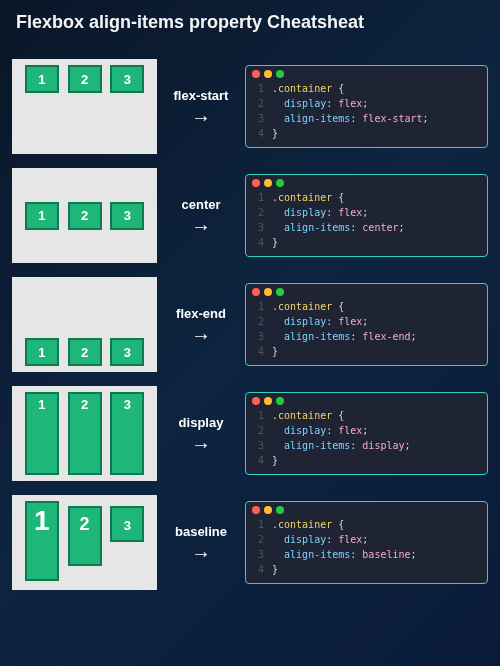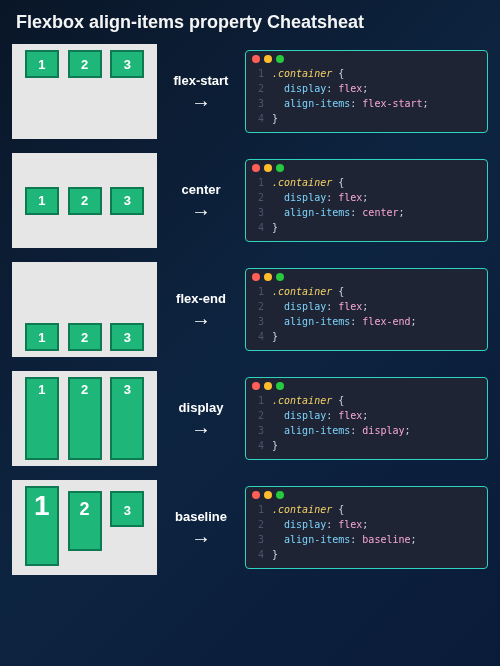--- a/index.html
+++ b/index.html
@@ -8,21 +8,21 @@
     height: 666px;
     background: linear-gradient(135deg, #0a1628 0%, #0d2440 50%, #0a1b3a 100%);
     font-family: -apple-system, BlinkMacSystemFont, "Segoe UI", Arial, sans-serif;
     padding: 12px;
     color: #fff;
   }
   .title {
     font-size: 18px;
     font-weight: 700;
     color: #f5f5f5;
-    margin-bottom: 11px;
+    margin-bottom: 26px;
     margin-left: 4px;
   }
   .row {
     display: flex;
     align-items: center;
     margin-bottom: 14px;
     gap: 8px;
   }
   .demo {
     width: 145px;
@@ -95,21 +95,21 @@
   .dot.y { background: #ffbd2e; }
   .dot.g { background: #27c93f; }
   .codeline { display: flex; }
   .ln {
     width: 12px;
     color: #4a5568;
     text-align: right;
     margin-right: 8px;
     flex-shrink: 0;
   }
-  .sel { color: #f6d365; font-style: italic; }
+  .sel { color: #f6d365; }
   .prop { color: #7dd3fc; }
   .val { color: #f9a8d4; }
   .punct { color: #cbd5e1; }
 </style>
 </head>
 <body>
 
 <div class="title">Flexbox align-items property Cheatsheat</div>
 
 <div class="row">

